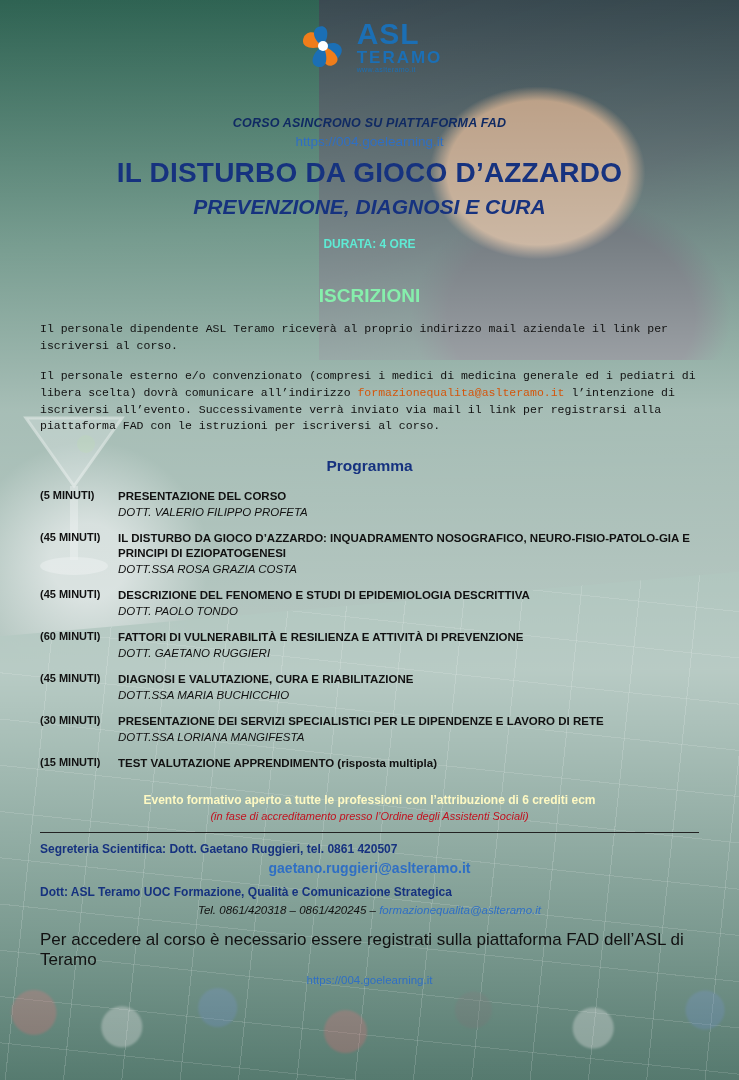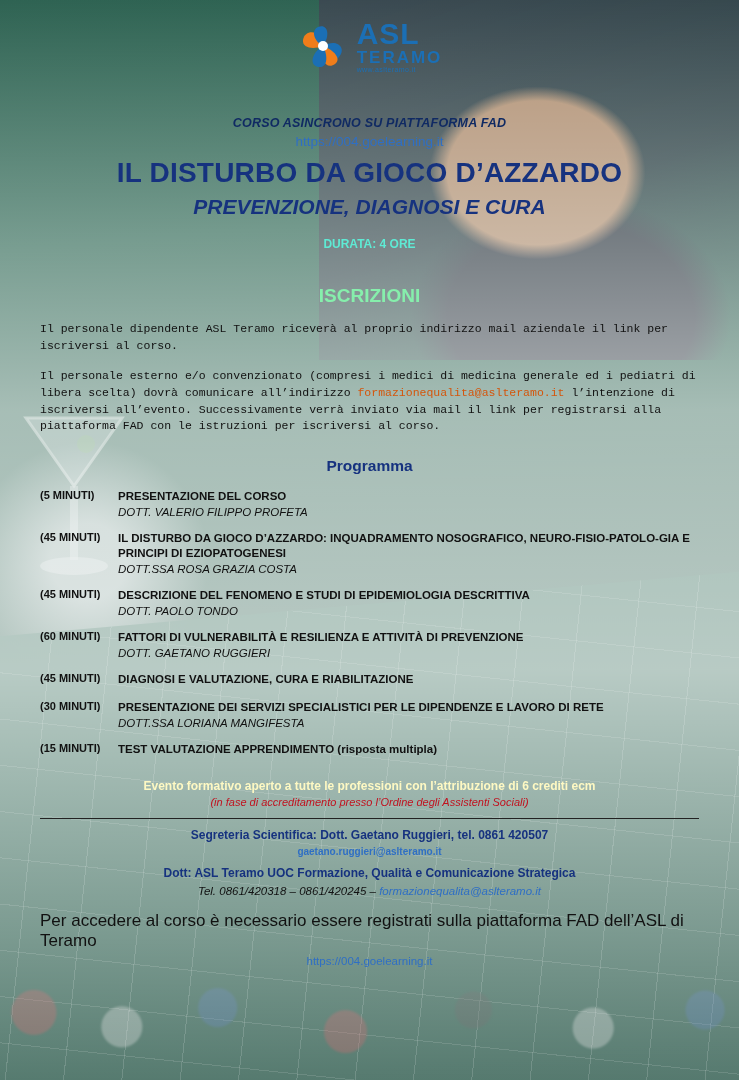--- a/index.html
+++ b/index.html
@@ -254,29 +254,29 @@
     margin-top: 3px;
   }
 
   .divider {
     border: none;
     border-top: 1px solid #222;
     margin: 10px 0 0 0;
   }
 
   .footer-line {
-    text-align: center;
+    text-align: left;
     font-size: 12px;
     font-weight: bold;
     color: #16327f;
     margin-top: 9px;
   }
   .footer-mail {
     text-align: center;
-    font-size: 10px;
+    font-size: 14px;
     font-weight: bold;
     color: #2f6fc4;
     margin-top: 4px;
   }
   .footer-tel {
     text-align: center;
     font-size: 11.5px;
     font-style: italic;
     color: #111;
     margin-top: 5px;
@@ -376,20 +376,21 @@
       <div class="prog-dur">(60 MINUTI)</div>
       <div class="prog-body">
         <div class="prog-title">FATTORI DI VULNERABILITÀ E RESILIENZA E ATTIVITÀ DI PREVENZIONE</div>
         <div class="prog-speaker">DOTT. GAETANO RUGGIERI</div>
       </div>
     </div>
     <div class="prog-item">
       <div class="prog-dur">(45 MINUTI)</div>
       <div class="prog-body">
         <div class="prog-title">DIAGNOSI E VALUTAZIONE, CURA E RIABILITAZIONE</div>
+        <div class="prog-speaker">DOTT.SSA MARIA BUCHICCHIO</div>
       </div>
     </div>
     <div class="prog-item">
       <div class="prog-dur">(30 MINUTI)</div>
       <div class="prog-body">
         <div class="prog-title">PRESENTAZIONE DEI SERVIZI SPECIALISTICI PER LE DIPENDENZE E LAVORO DI RETE</div>
         <div class="prog-speaker">DOTT.SSA LORIANA MANGIFESTA</div>
       </div>
     </div>
     <div class="prog-item">

